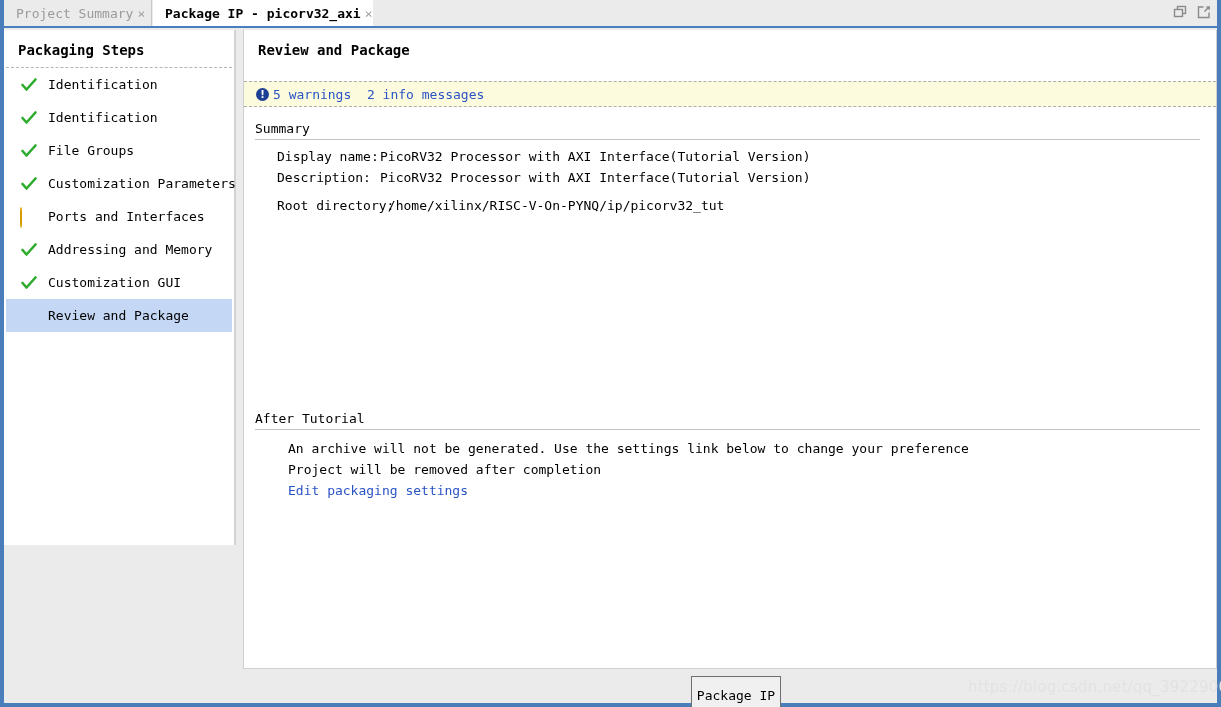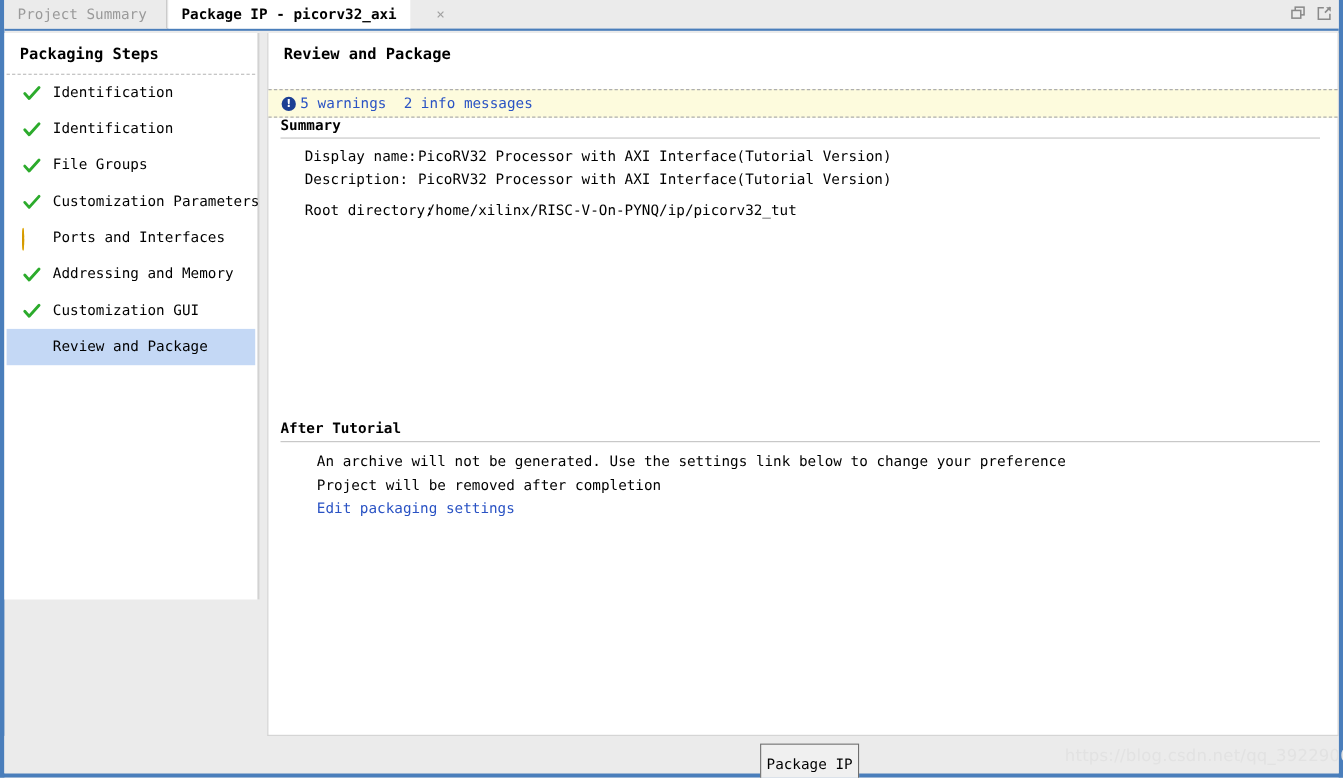--- a/index.html
+++ b/index.html
@@ -37,21 +37,20 @@
     box-sizing: border-box;
   }
   .tab {
     position: absolute;
     top: 0;
     height: 26px;
     display: flex;
     align-items: center;
     box-sizing: border-box;
     white-space: nowrap;
-    gap: 32px;
   }
   .tab.inactive {
     left: 0;
     width: 148px;
     background: #ebebeb;
     border-right: 1px solid #c8c8c8;
   }
   .tab.active {
     left: 149px;
     width: 220px;
@@ -207,23 +206,23 @@
     color: #2a53c4;
     white-space: pre;
   }
 
   
   .section {
     margin: 0 16px 0 11px;
   }
   .section-title {
     font-size: 13px;
-    font-weight: bold;
-    color: #000000;
-    padding-top: 0;
+    font-weight: normal;
+    color: #000000;
+    padding-top: 14px;
   }
   .section-rule {
     border-top: 1px solid #c3c3c3;
     margin-top: 3px;
   }
 
   
   #summary-rows {
     padding: 9px 0 0 22px;
   }

